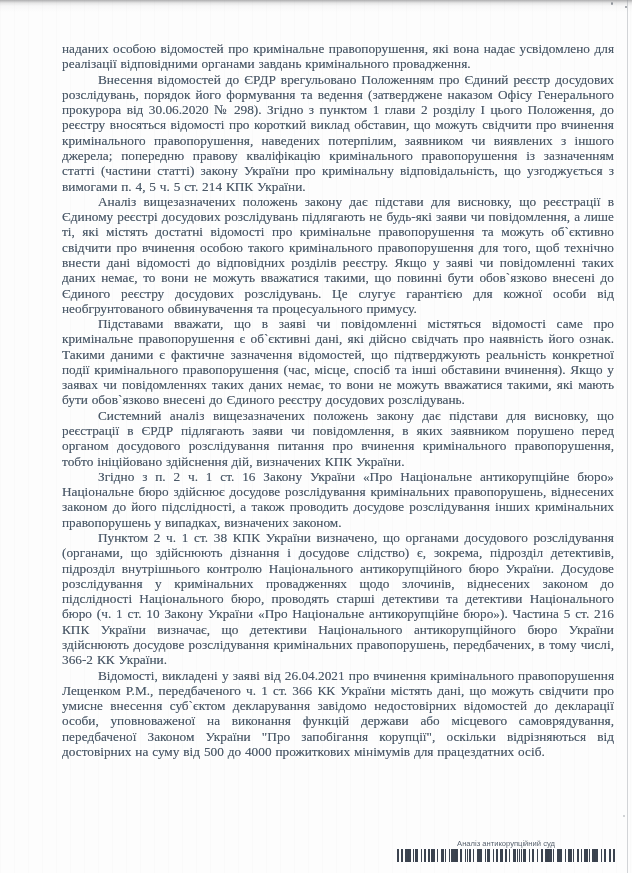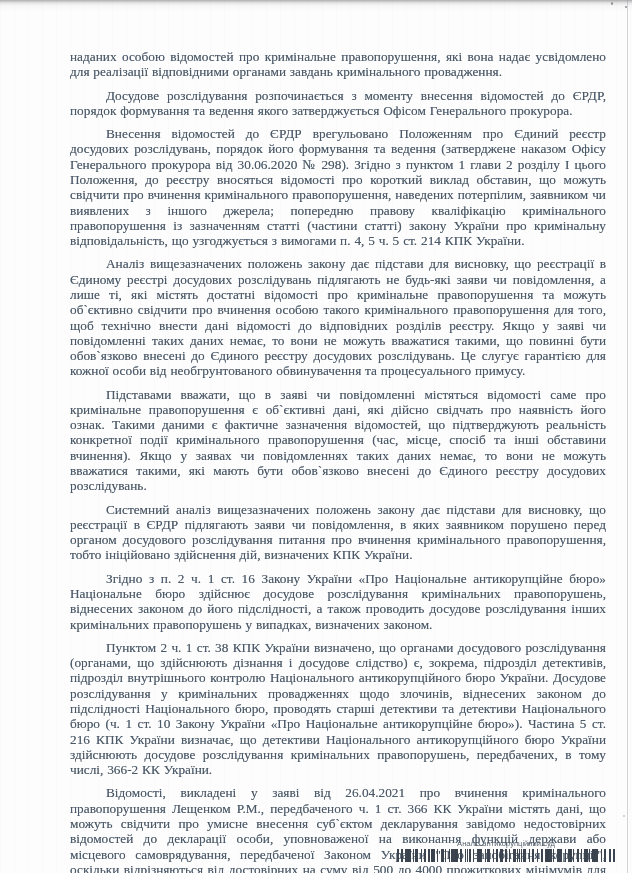--- a/index.html
+++ b/index.html
@@ -54,21 +54,21 @@
     left: 62px;
     top: 41px;
     width: 552px;
     color: #4b5968;
     font-size: 13.3px;
     line-height: 15.28px;
     text-align: justify;
     text-shadow: 0 0 0.6px rgba(75,89,104,0.55);
   }
   .doc-text p {
-    margin: 8px;
+    margin: 0;
     text-indent: 36px;
     word-spacing: 0.04em;
   }
   .doc-text p.no-indent {
     text-indent: 0;
   }
 
   
   .stamp {
     position: absolute;
@@ -109,21 +109,20 @@
 
 <div class="paper-texture"></div>
 <div class="scan-top-shadow"></div>
 <div class="scan-right-line"></div>
 <div class="speck s1"></div>
 <div class="speck s2"></div>
 <div class="speck s3"></div>
 
 <div class="doc-text">
   <p class="no-indent">наданих особою відомостей про кримінальне правопорушення, які вона надає усвідомлено для реалізації відповідними органами завдань кримінального провадження.</p>
-  <p>Досудове розслідування розпочинається з моменту внесення відомостей до ЄРДР, порядок формування та ведення якого затверджується Офісом Генерального прокурора.</p>
   <p>Внесення відомостей до ЄРДР врегульовано Положенням про Єдиний реєстр досудових розслідувань, порядок його формування та ведення (затверджене наказом Офісу Генерального прокурора від 30.06.2020 № 298). Згідно з пунктом 1 глави 2 розділу І цього Положення, до реєстру вносяться відомості про короткий виклад обставин, що можуть свідчити про вчинення кримінального правопорушення, наведених потерпілим, заявником чи виявлених з іншого джерела; попередню правову кваліфікацію кримінального правопорушення із зазначенням статті (частини статті) закону України про кримінальну відповідальність, що узгоджується з вимогами п. 4, 5 ч. 5 ст. 214 КПК України.</p>
   <p>Аналіз вищезазначених положень закону дає підстави для висновку, що реєстрації в Єдиному реєстрі досудових розслідувань підлягають не будь-які заяви чи повідомлення, а лише ті, які містять достатні відомості про кримінальне правопорушення та можуть об`єктивно свідчити про вчинення особою такого кримінального правопорушення для того, щоб технічно внести дані відомості до відповідних розділів реєстру. Якщо у заяві чи повідомленні таких даних немає, то вони не можуть вважатися такими, що повинні бути обов`язково внесені до Єдиного реєстру досудових розслідувань. Це слугує гарантією для кожної особи від необгрунтованого обвинувачення та процесуального примусу.</p>
   <p>Підставами вважати, що в заяві чи повідомленні містяться відомості саме про кримінальне правопорушення є об`єктивні дані, які дійсно свідчать про наявність його ознак. Такими даними є фактичне зазначення відомостей, що підтверджують реальність конкретної події кримінального правопорушення (час, місце, спосіб та інші обставини вчинення). Якщо у заявах чи повідомленнях таких даних немає, то вони не можуть вважатися такими, які мають бути обов`язково внесені до Єдиного реєстру досудових розслідувань.</p>
   <p>Системний аналіз вищезазначених положень закону дає підстави для висновку, що реєстрації в ЄРДР підлягають заяви чи повідомлення, в яких заявником порушено перед органом досудового розслідування питання про вчинення кримінального правопорушення, тобто ініційовано здійснення дій, визначених КПК України.</p>
   <p>Згідно з п. 2 ч. 1 ст. 16 Закону України «Про Національне антикорупційне бюро» Національне бюро здійснює досудове розслідування кримінальних правопорушень, віднесених законом до його підслідності, а також проводить досудове розслідування інших кримінальних правопорушень у випадках, визначених законом.</p>
   <p>Пунктом 2 ч. 1 ст. 38 КПК України визначено, що органами досудового розслідування (органами, що здійснюють дізнання і досудове слідство) є, зокрема, підрозділ детективів, підрозділ внутрішнього контролю Національного антикорупційного бюро України. Досудове розслідування у кримінальних провадженнях щодо злочинів, віднесених законом до підслідності Національного бюро, проводять старші детективи та детективи Національного бюро (ч. 1 ст. 10 Закону України «Про Національне антикорупційне бюро»). Частина 5 ст. 216 КПК України визначає, що детективи Національного антикорупційного бюро України здійснюють досудове розслідування кримінальних правопорушень, передбачених, в тому числі, 366-2 КК України.</p>
   <p>Відомості, викладені у заяві від 26.04.2021 про вчинення кримінального правопорушення Лещенком Р.М., передбаченого ч. 1 ст. 366 КК України містять дані, що можуть свідчити про умисне внесення суб`єктом декларування завідомо недостовірних відомостей до декларації особи, уповноваженої на виконання функцій держави або місцевого самоврядування, передбаченої Законом України "Про запобігання корупції", оскільки відрізняються від достовірних на суму від 500 до 4000 прожиткових мінімумів для працездатних осіб.</p>
 </div>
 
 <div class="stamp">

